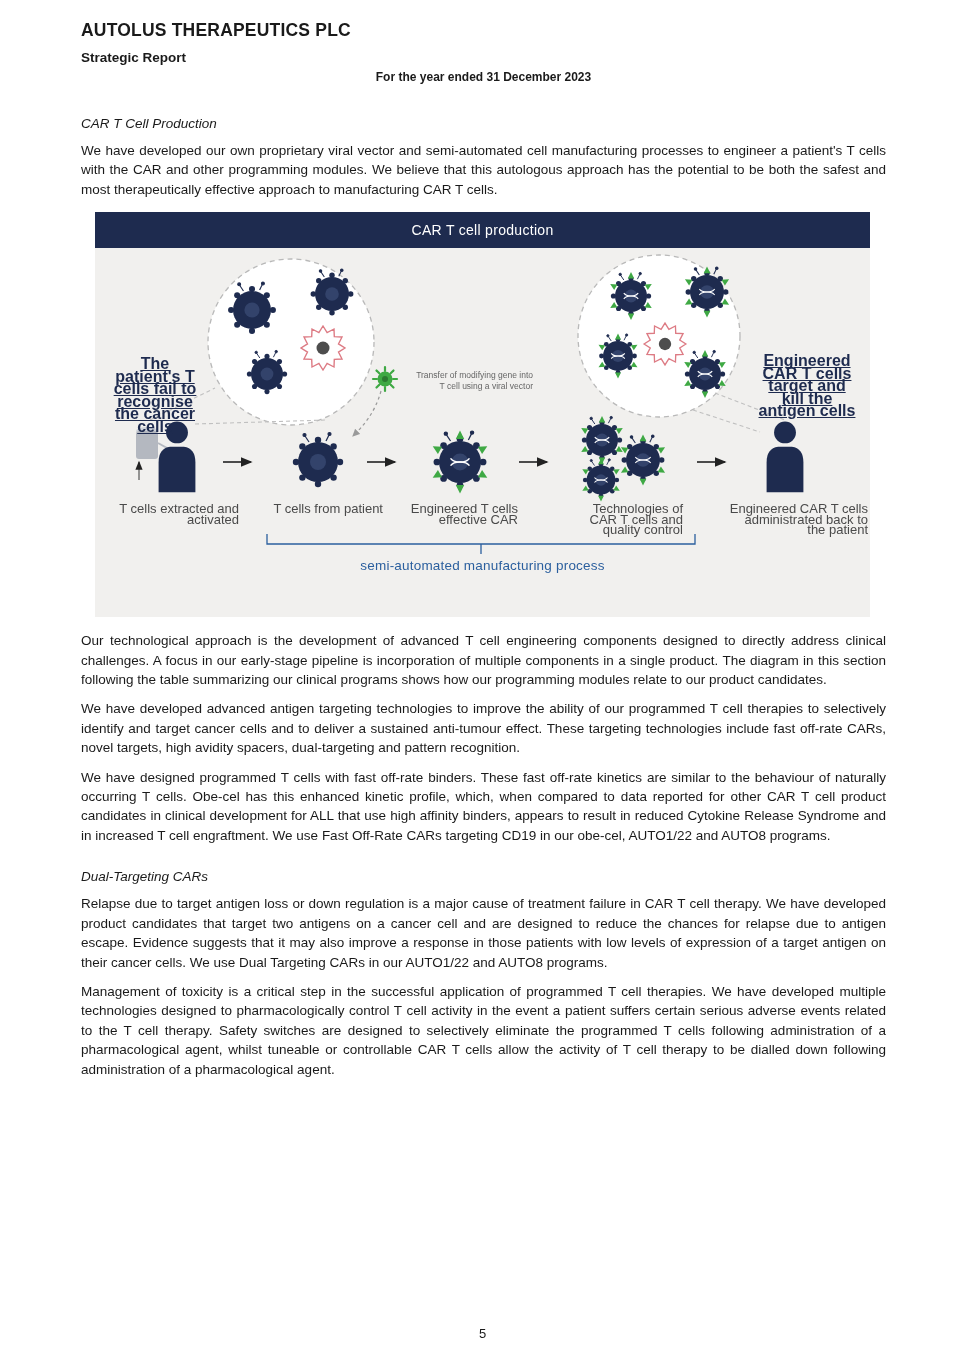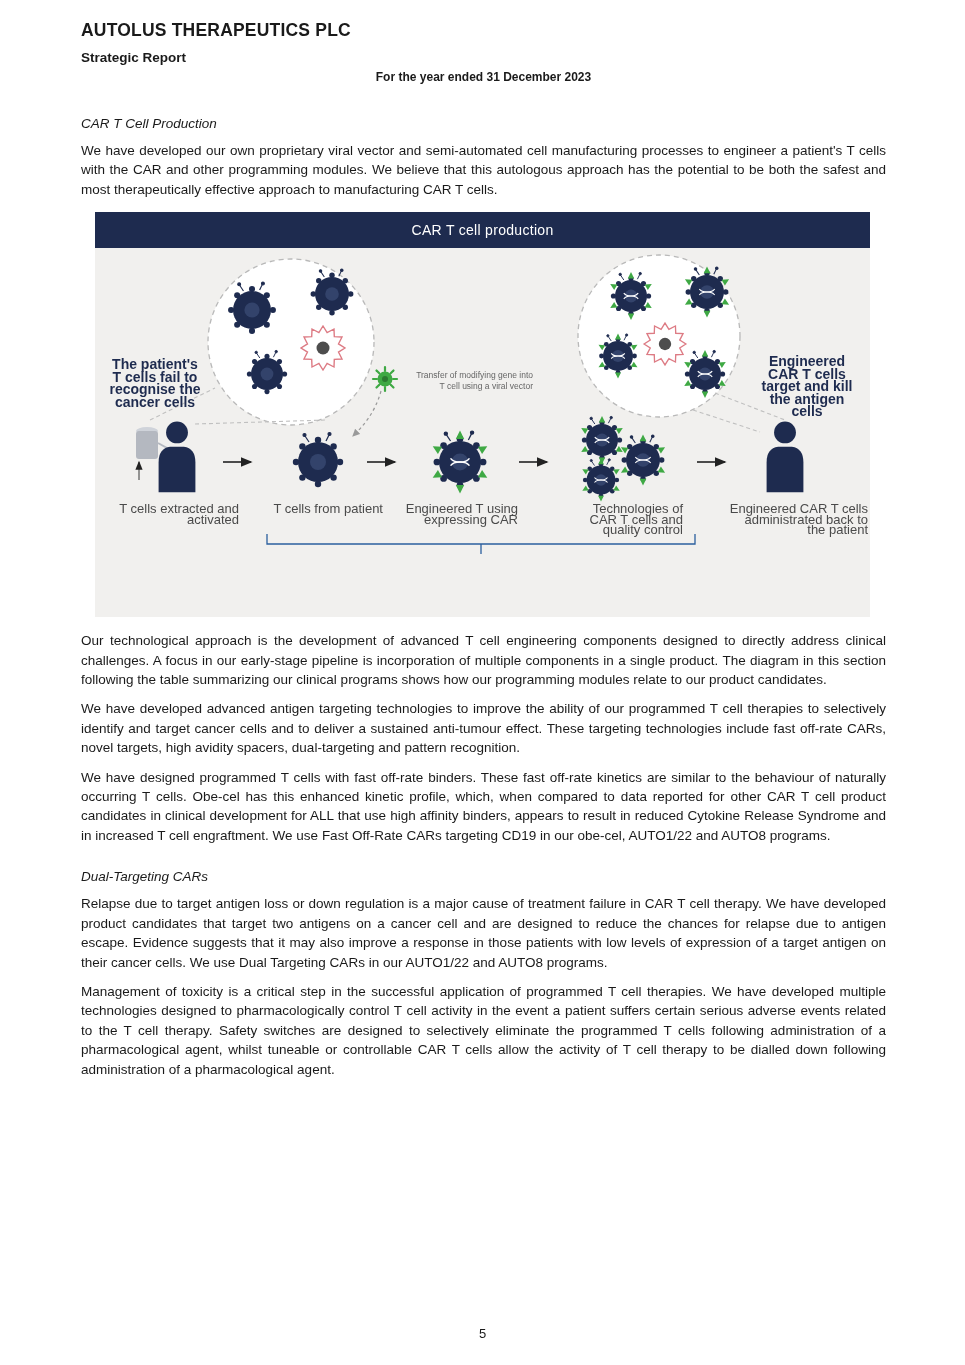--- a/index.html
+++ b/index.html
@@ -29,22 +29,23 @@
     display:flex;align-items:center;justify-content:center;
     font-size:14px;letter-spacing:.3px;
   }
   .diagram-body{
     position:relative;width:775px;height:369px;background:var(--diagram-bg);
   }
   .diagram-svg{position:absolute;left:0;top:0;}
 
   .dlabel{position:absolute;font-size:13px;line-height:10.5px;color:#4a4a4a;text-align:right;}
   .callout{
-    font-size:14px;line-height:12.5px;font-weight:bold;color:var(--navy);
+    font-size:16px;line-height:12.5px;font-weight:bold;color:var(--navy);
     text-align:center;
+    text-decoration:underline;
   }
   .callout-left{left:14px;top:110px;width:92px;}
   .callout-right{left:662px;top:107px;width:100px;}
   .note-transfer{left:320px;top:122px;width:118px;font-size:8.5px;line-height:10.5px;
     color:#666;text-align:right;}
   .step1{left:12px;top:256px;width:132px;}
   .step2{left:158px;top:256px;width:130px;}
   .step3{left:307px;top:256px;width:116px;}
   .step4{left:468px;top:256px;width:120px;}
   .step5{left:628px;top:256px;width:145px;}
@@ -195,24 +196,25 @@
 
         <path d="M172,286 L172,296 L600,296 L600,286 M386,296 L386,306" fill="none" stroke="var(--blue)" stroke-width="1.3"></path>
       </svg>
 
       <div class="dlabel callout callout-left">The patient's T cells fail to recognise the cancer cells</div>
       <div class="dlabel note-transfer">Transfer of modifying gene into T cell using a viral vector</div>
       <div class="dlabel callout callout-right">Engineered CAR T cells target and kill the antigen cells</div>
 
       <div class="dlabel step1">T cells extracted and activated</div>
       <div class="dlabel step2">T cells from patient</div>
-      <div class="dlabel step3">Engineered T using expressing CAR</div>
+      <div class="dlabel step3">Engineered T cells effective CAR</div>
       <div class="dlabel step4">Technologies of CAR T cells and quality control</div>
       <div class="dlabel step5">Engineered CAR T cells administrated back to the patient</div>
 
+      <div class="process-label">semi-automated manufacturing process</div>
     </div>
   </figure>
 
   <p class="para">Our technological approach is the development of advanced T cell engineering components designed to directly address clinical challenges. A focus in our early-stage pipeline is incorporation of multiple components in a single product. The diagram in this section following the table summarizing our clinical programs shows how our programming modules relate to our product candidates.</p>
 
   <p class="para">We have developed advanced antigen targeting technologies to improve the ability of our programmed T cell therapies to selectively identify and target cancer cells and to deliver a sustained anti-tumour effect. These targeting technologies include fast off-rate CARs, novel targets, high avidity spacers, dual-targeting and pattern recognition.</p>
 
   <p class="para">We have designed programmed T cells with fast off-rate binders. These fast off-rate kinetics are similar to the behaviour of naturally occurring T cells. Obe-cel has this enhanced kinetic profile, which, when compared to data reported for other CAR T cell product candidates in clinical development for ALL that use high affinity binders, appears to result in reduced Cytokine Release Syndrome and in increased T cell engraftment. We use Fast Off-Rate CARs targeting CD19 in our obe-cel, AUTO1/22 and AUTO8 programs.</p>
 
   <h2 class="sec-h">Dual-Targeting CARs</h2>

